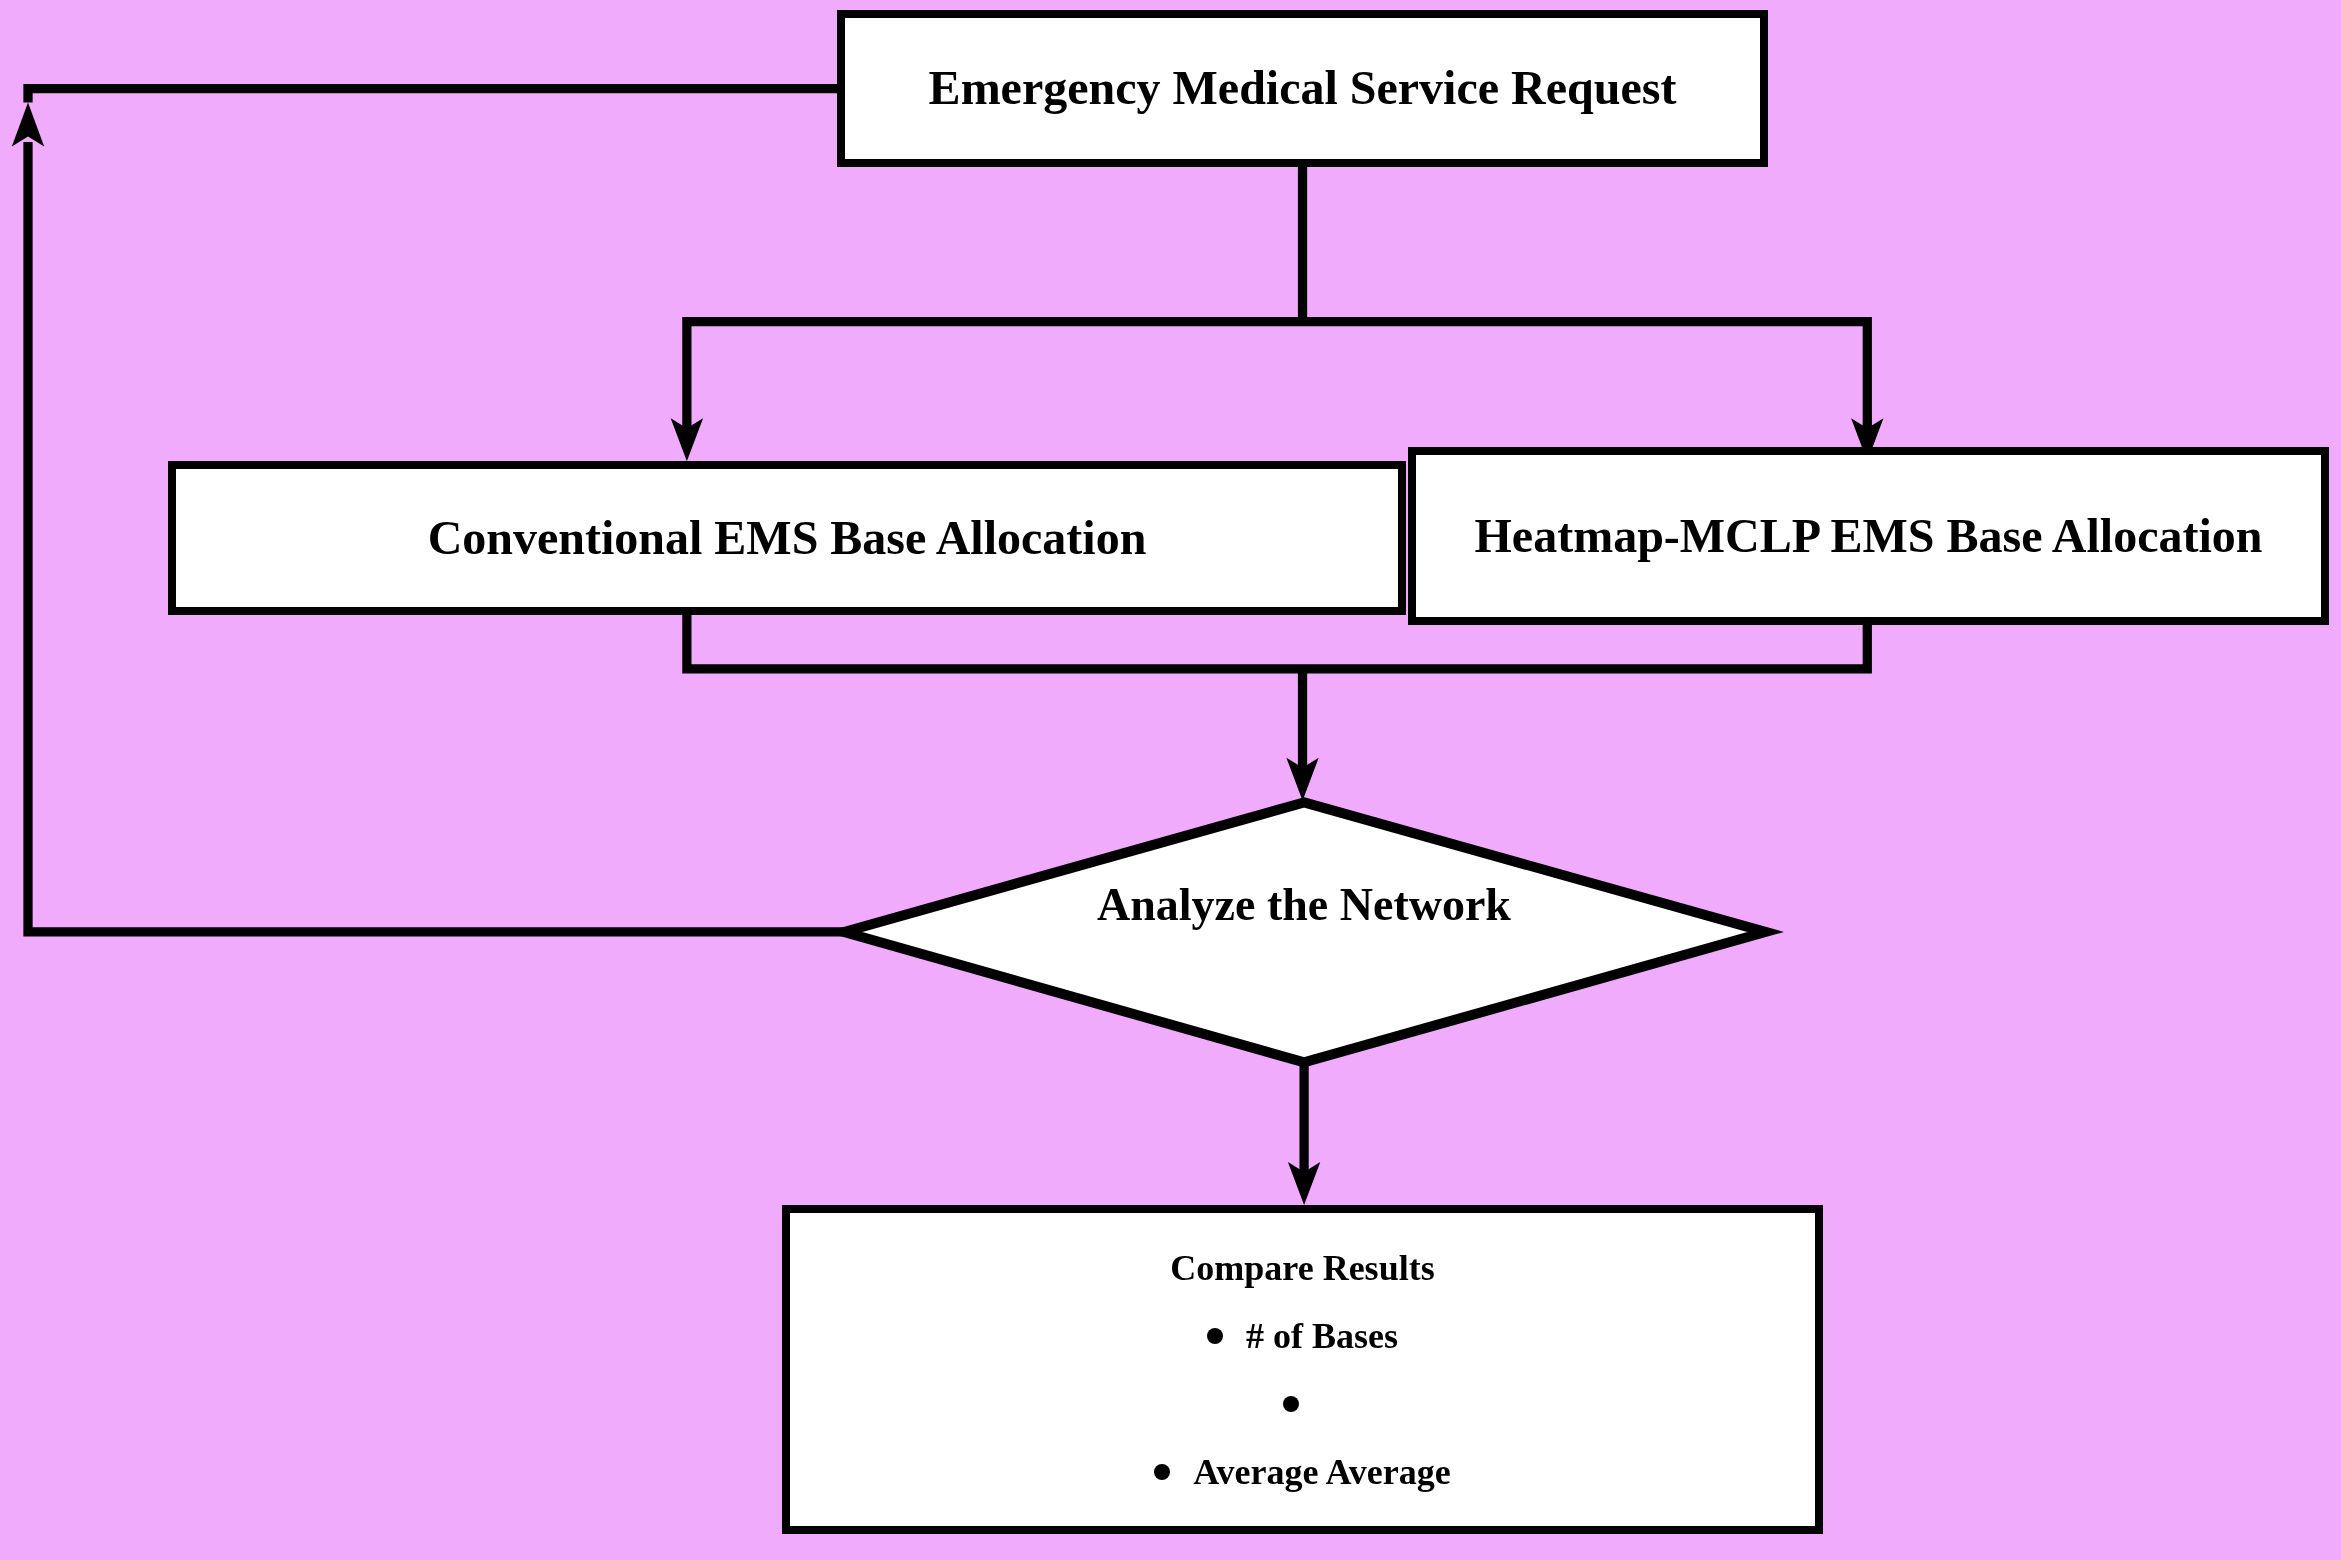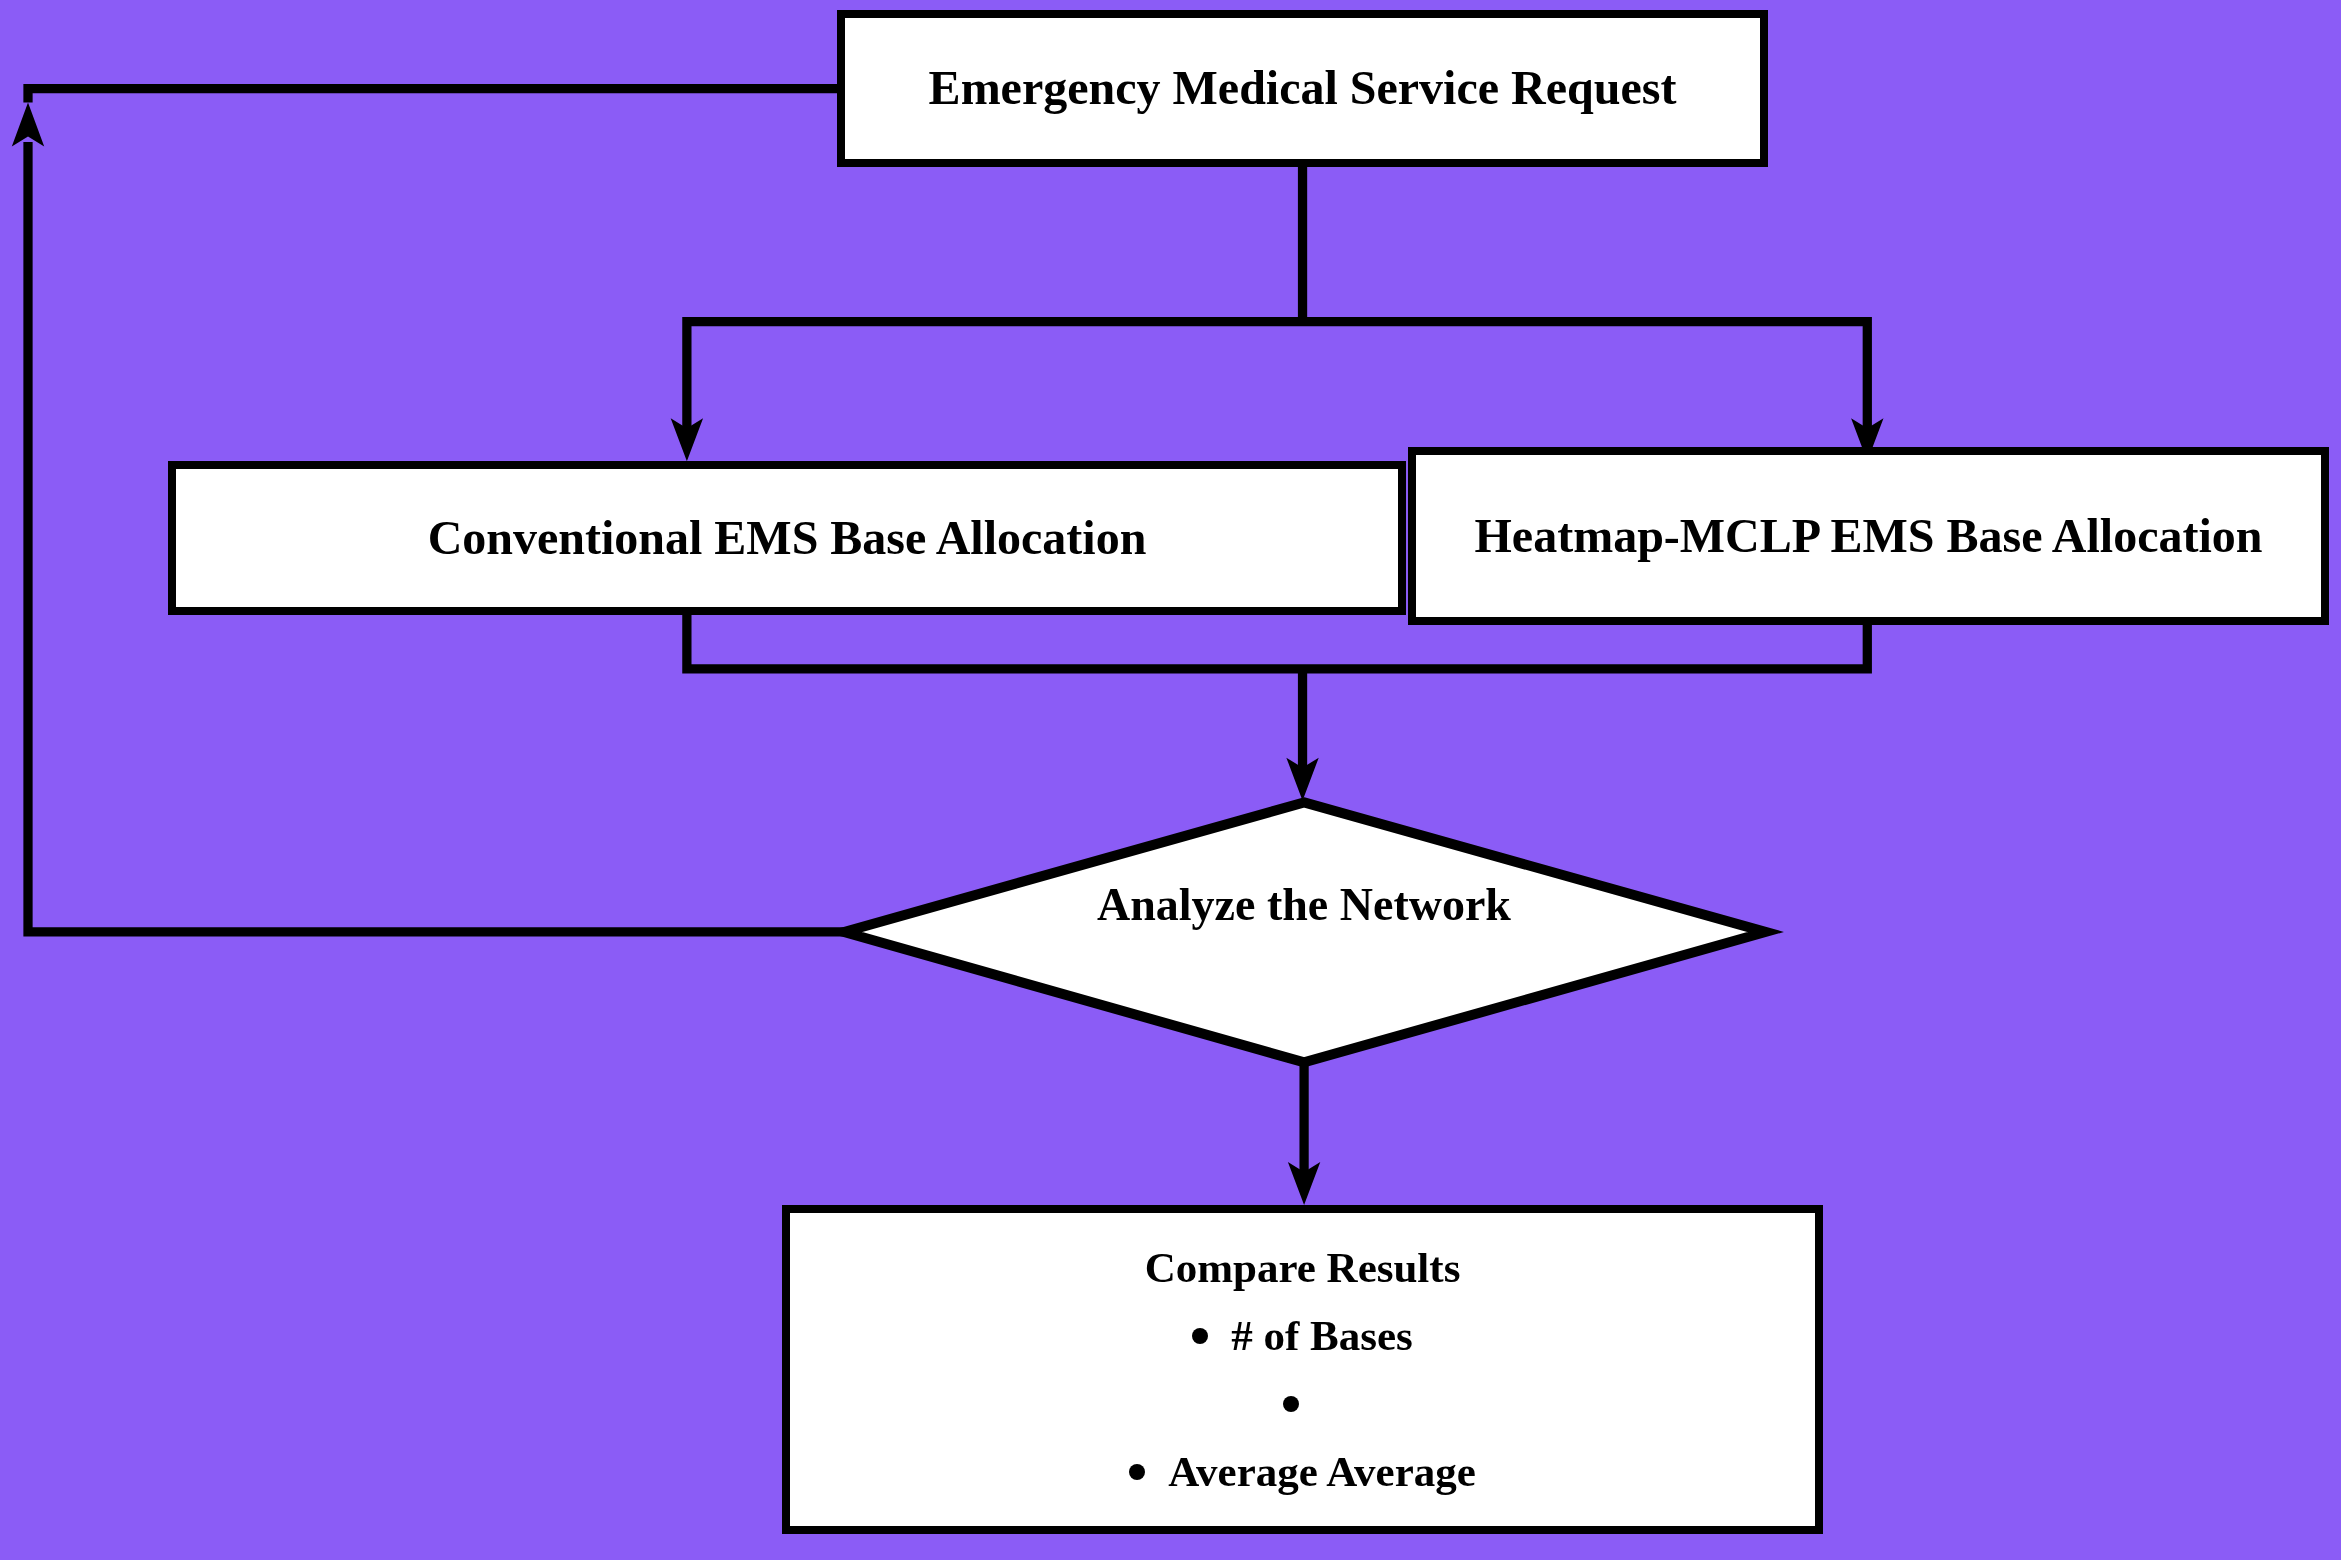--- a/index.html
+++ b/index.html
@@ -4,21 +4,21 @@
 <style>
   html, body {
     margin: 0;
     padding: 0;
     background: #ffffff;
   }
   #canvas {
     position: relative;
     width: 2342px;
     height: 1560px;
-    background: #8b5cf6;
+    background: #f0abfc;
     font-family: "Liberation Serif", "DejaVu Serif", serif;
     color: #000000;
     overflow: hidden;
     text-decoration: underline;
   }
   #edges {
     position: absolute;
     left: 0;
     top: 0;
     width: 2342px;
@@ -55,21 +55,21 @@
   }
   #compare-box {
     flex-direction: column;
     justify-content: center;
   }
   .compare-line {
     display: flex;
     align-items: center;
     justify-content: center;
     height: 68px;
-    font-size: 43px;
+    font-size: 36px;
     font-weight: 700;
     white-space: nowrap;
   }
   .bullet-dot {
     width: 16px;
     height: 16px;
     border-radius: 50%;
     background: #000000;
     margin-right: 23px;
     flex: 0 0 auto;

